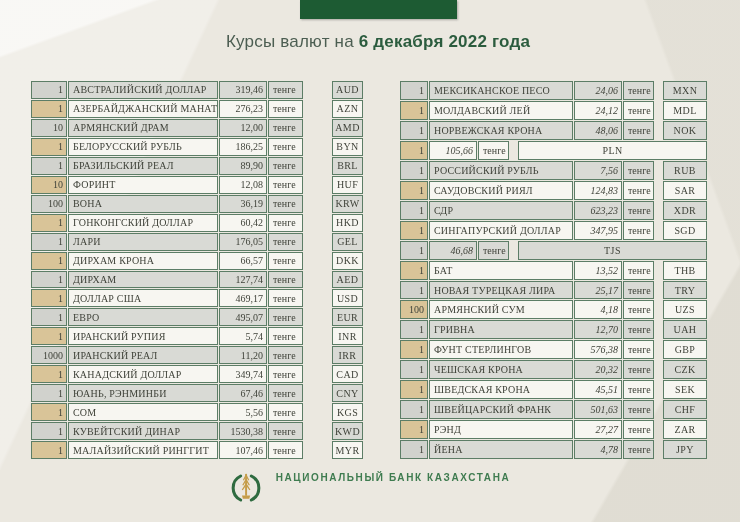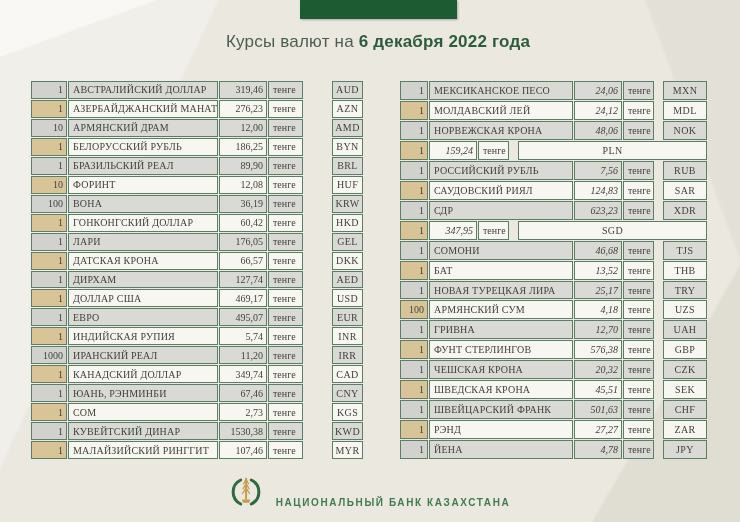--- a/index.html
+++ b/index.html
@@ -52,21 +52,21 @@
   .right .unit{width:31px;flex:none;}
   .right .code{flex:1;}
 
   .row.odd  .cell{background:#d9dad5;}
   .row.odd  .qty {background:#d1d2cd;}
   .row.even .cell{background:#f7f6f1;}
   .row.even .qty {background:#d9c498;}
 
   .footer{
     position:absolute;left:0;top:472px;width:100%;height:36px;
-    display:flex;align-items:flex-end;justify-content:center;gap:14px;
+    display:flex;align-items:flex-start;justify-content:center;gap:14px;
   }
   .emblem{width:32px;height:32px;flex:none;display:block;}
   .bank-name{
     font-size:10px;font-weight:700;color:#3f7c50;letter-spacing:1.6px;
   }
 </style>
 </head>
 <body>
 
 <div class="top-bar"></div>
@@ -151,21 +151,21 @@
     <div class="cell qty">1</div>
     <div class="cell name">ЛАРИ</div>
     <div class="cell rate">176,05</div>
     <div class="cell unit">тенге</div>
     <div class="spacer"></div>
     <div class="cell code">GEL</div>
   </div>
 
   <div class="row even">
     <div class="cell qty">1</div>
-    <div class="cell name">ДАТСКАЯ КРОНА</div>
+    <div class="cell name">ДИРХАМ КРОНА</div>
     <div class="cell rate">66,57</div>
     <div class="cell unit">тенге</div>
     <div class="spacer"></div>
     <div class="cell code">DKK</div>
   </div>
 
   <div class="row odd">
     <div class="cell qty">1</div>
     <div class="cell name">ДИРХАМ</div>
     <div class="cell rate">127,74</div>
@@ -187,21 +187,21 @@
     <div class="cell qty">1</div>
     <div class="cell name">ЕВРО</div>
     <div class="cell rate">495,07</div>
     <div class="cell unit">тенге</div>
     <div class="spacer"></div>
     <div class="cell code">EUR</div>
   </div>
 
   <div class="row even">
     <div class="cell qty">1</div>
-    <div class="cell name">ИНДИЙСКАЯ РУПИЯ</div>
+    <div class="cell name">ИРАНСКИЙ РУПИЯ</div>
     <div class="cell rate">5,74</div>
     <div class="cell unit">тенге</div>
     <div class="spacer"></div>
     <div class="cell code">INR</div>
   </div>
 
   <div class="row odd">
     <div class="cell qty">1000</div>
     <div class="cell name">ИРАНСКИЙ РЕАЛ</div>
     <div class="cell rate">11,20</div>
@@ -224,21 +224,21 @@
     <div class="cell name">ЮАНЬ, РЭНМИНБИ</div>
     <div class="cell rate">67,46</div>
     <div class="cell unit">тенге</div>
     <div class="spacer"></div>
     <div class="cell code">CNY</div>
   </div>
 
   <div class="row even">
     <div class="cell qty">1</div>
     <div class="cell name">СОМ</div>
-    <div class="cell rate">2,73</div>
+    <div class="cell rate">5,56</div>
     <div class="cell unit">тенге</div>
     <div class="spacer"></div>
     <div class="cell code">KGS</div>
   </div>
 
   <div class="row odd">
     <div class="cell qty">1</div>
     <div class="cell name">КУВЕЙТСКИЙ ДИНАР</div>
     <div class="cell rate">1530,38</div>
     <div class="cell unit">тенге</div>
@@ -278,21 +278,21 @@
     <div class="cell qty">1</div>
     <div class="cell name">НОРВЕЖСКАЯ КРОНА</div>
     <div class="cell rate">48,06</div>
     <div class="cell unit">тенге</div>
     <div class="spacer"></div>
     <div class="cell code">NOK</div>
   </div>
 
   <div class="row even">
     <div class="cell qty">1</div>
-    <div class="cell rate">159,24</div>
+    <div class="cell rate">105,66</div>
     <div class="cell unit">тенге</div>
     <div class="spacer"></div>
     <div class="cell code">PLN</div>
   </div>
 
   <div class="row odd">
     <div class="cell qty">1</div>
     <div class="cell name">РОССИЙСКИЙ РУБЛЬ</div>
     <div class="cell rate">7,56</div>
     <div class="cell unit">тенге</div>
@@ -313,29 +313,29 @@
     <div class="cell qty">1</div>
     <div class="cell name">СДР</div>
     <div class="cell rate">623,23</div>
     <div class="cell unit">тенге</div>
     <div class="spacer"></div>
     <div class="cell code">XDR</div>
   </div>
 
   <div class="row even">
     <div class="cell qty">1</div>
+    <div class="cell name">СИНГАПУРСКИЙ ДОЛЛАР</div>
     <div class="cell rate">347,95</div>
     <div class="cell unit">тенге</div>
     <div class="spacer"></div>
     <div class="cell code">SGD</div>
   </div>
 
   <div class="row odd">
     <div class="cell qty">1</div>
-    <div class="cell name">СОМОНИ</div>
     <div class="cell rate">46,68</div>
     <div class="cell unit">тенге</div>
     <div class="spacer"></div>
     <div class="cell code">TJS</div>
   </div>
 
   <div class="row even">
     <div class="cell qty">1</div>
     <div class="cell name">БАТ</div>
     <div class="cell rate">13,52</div>

